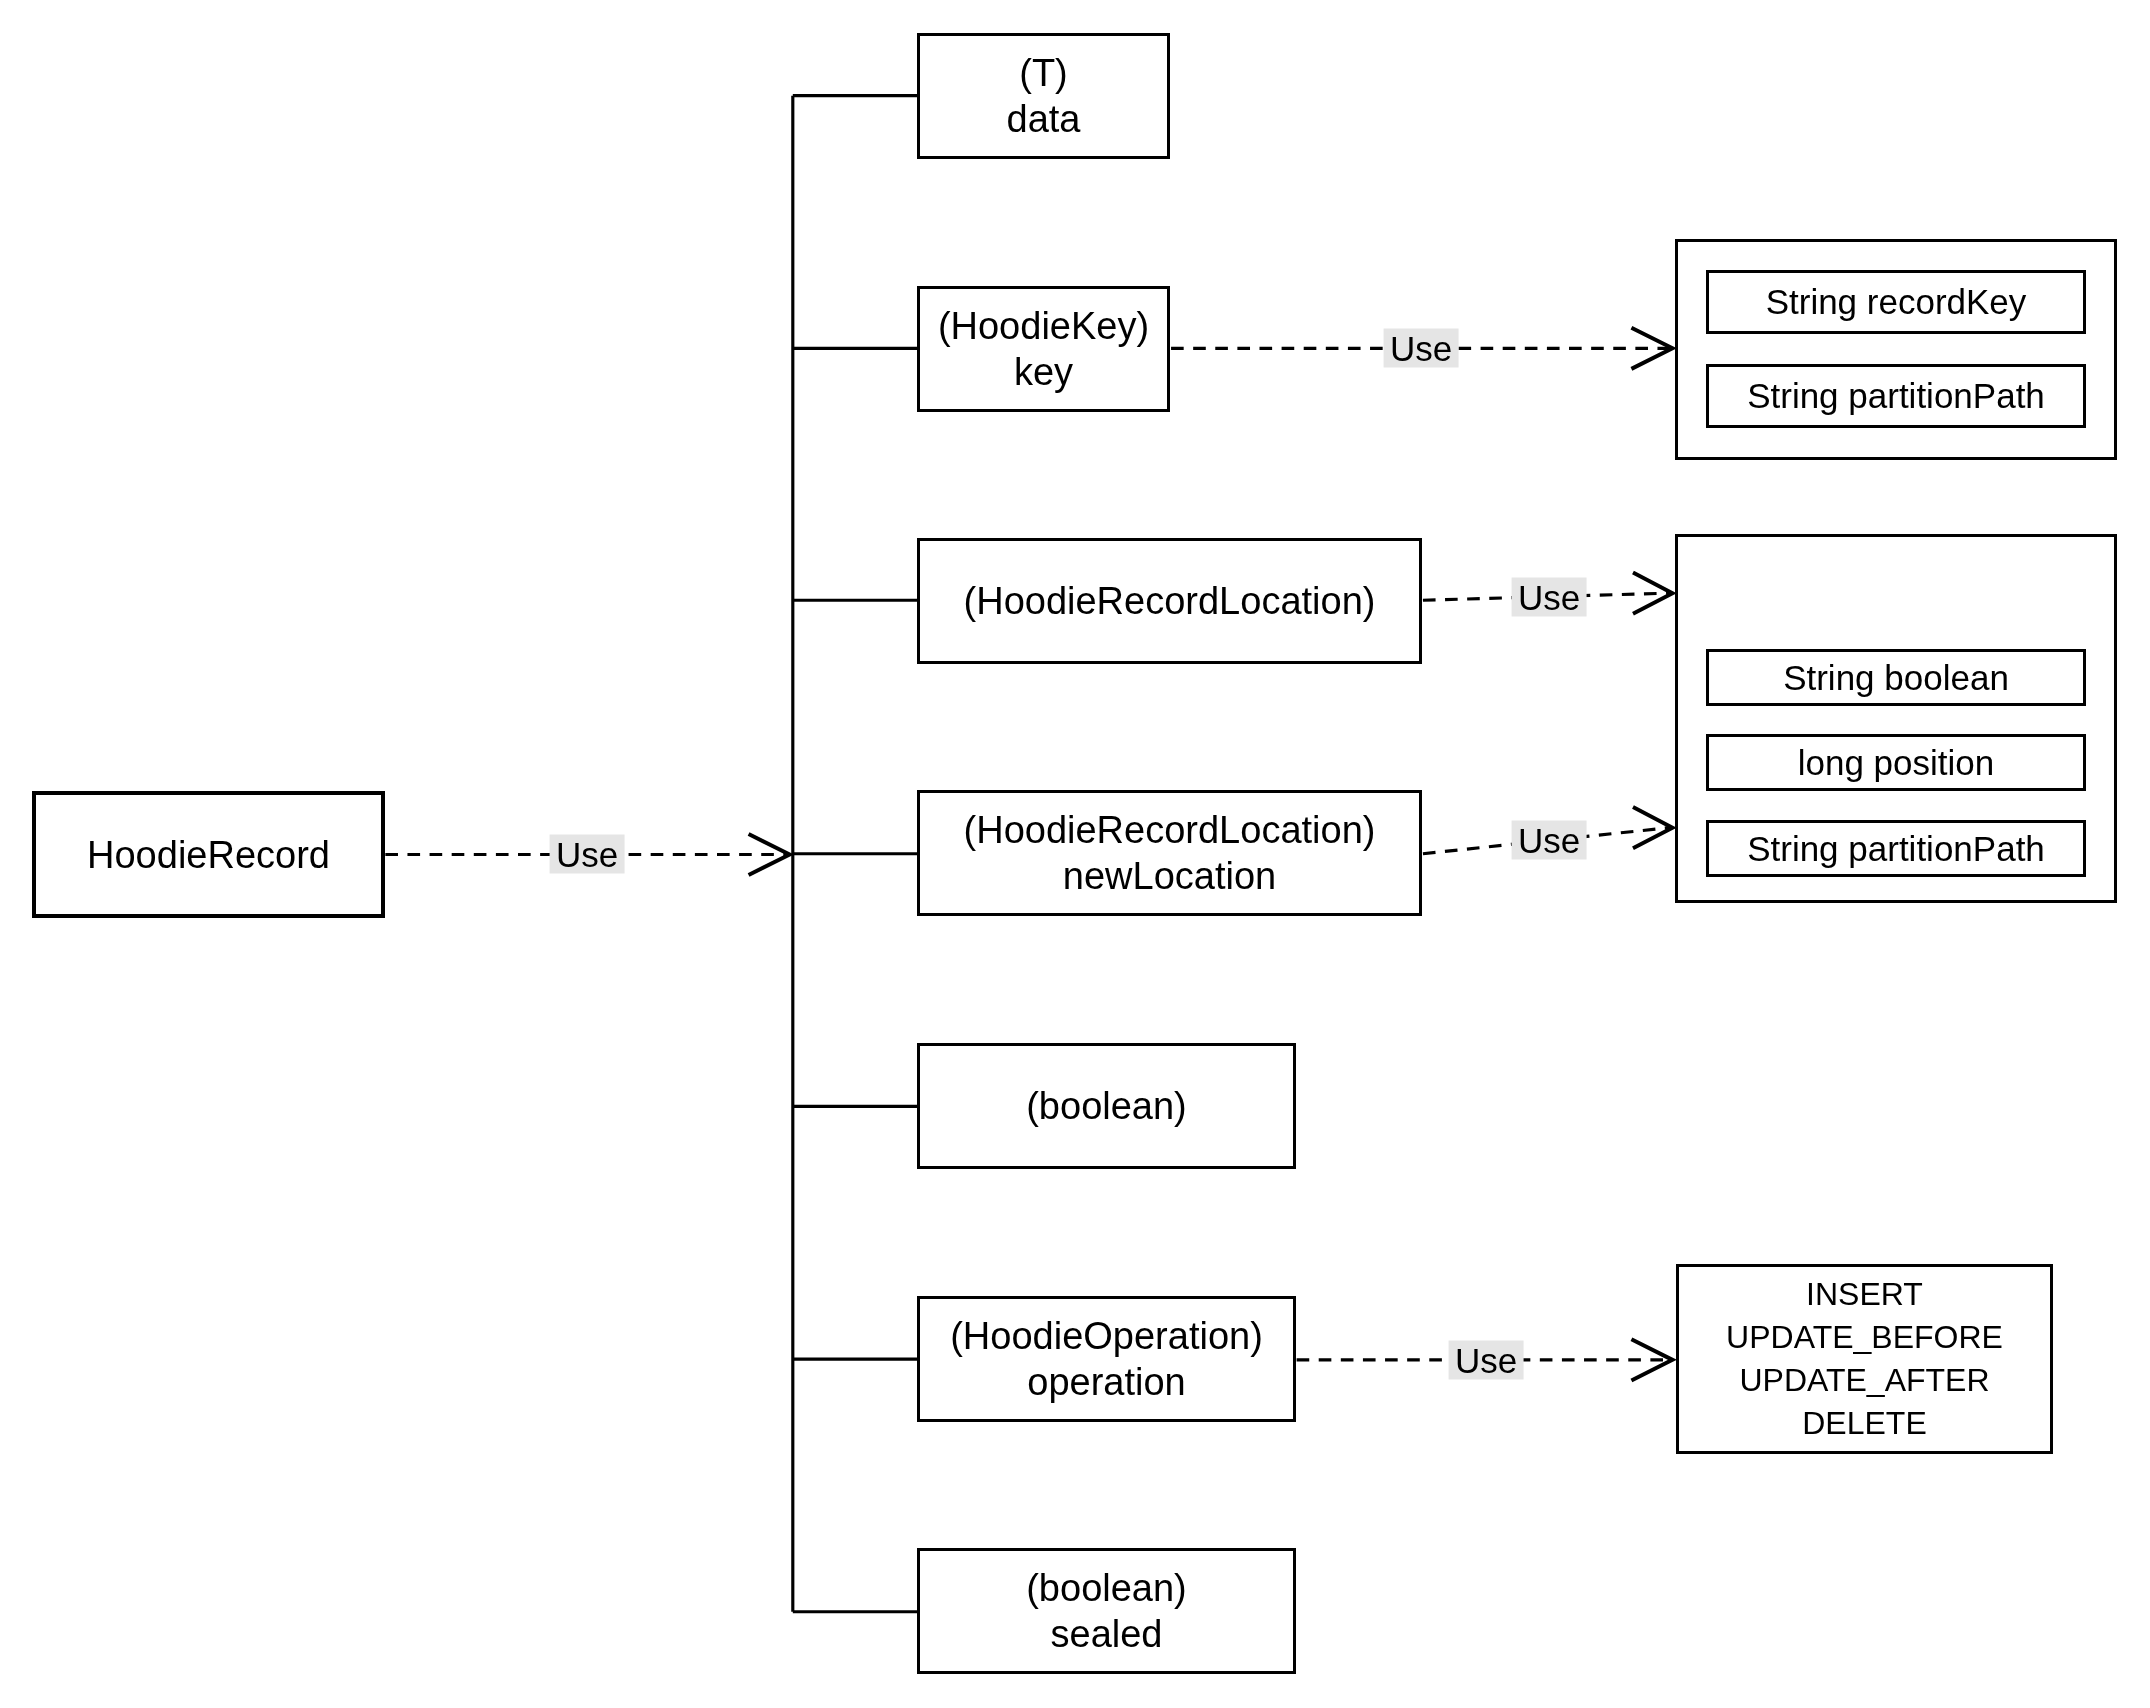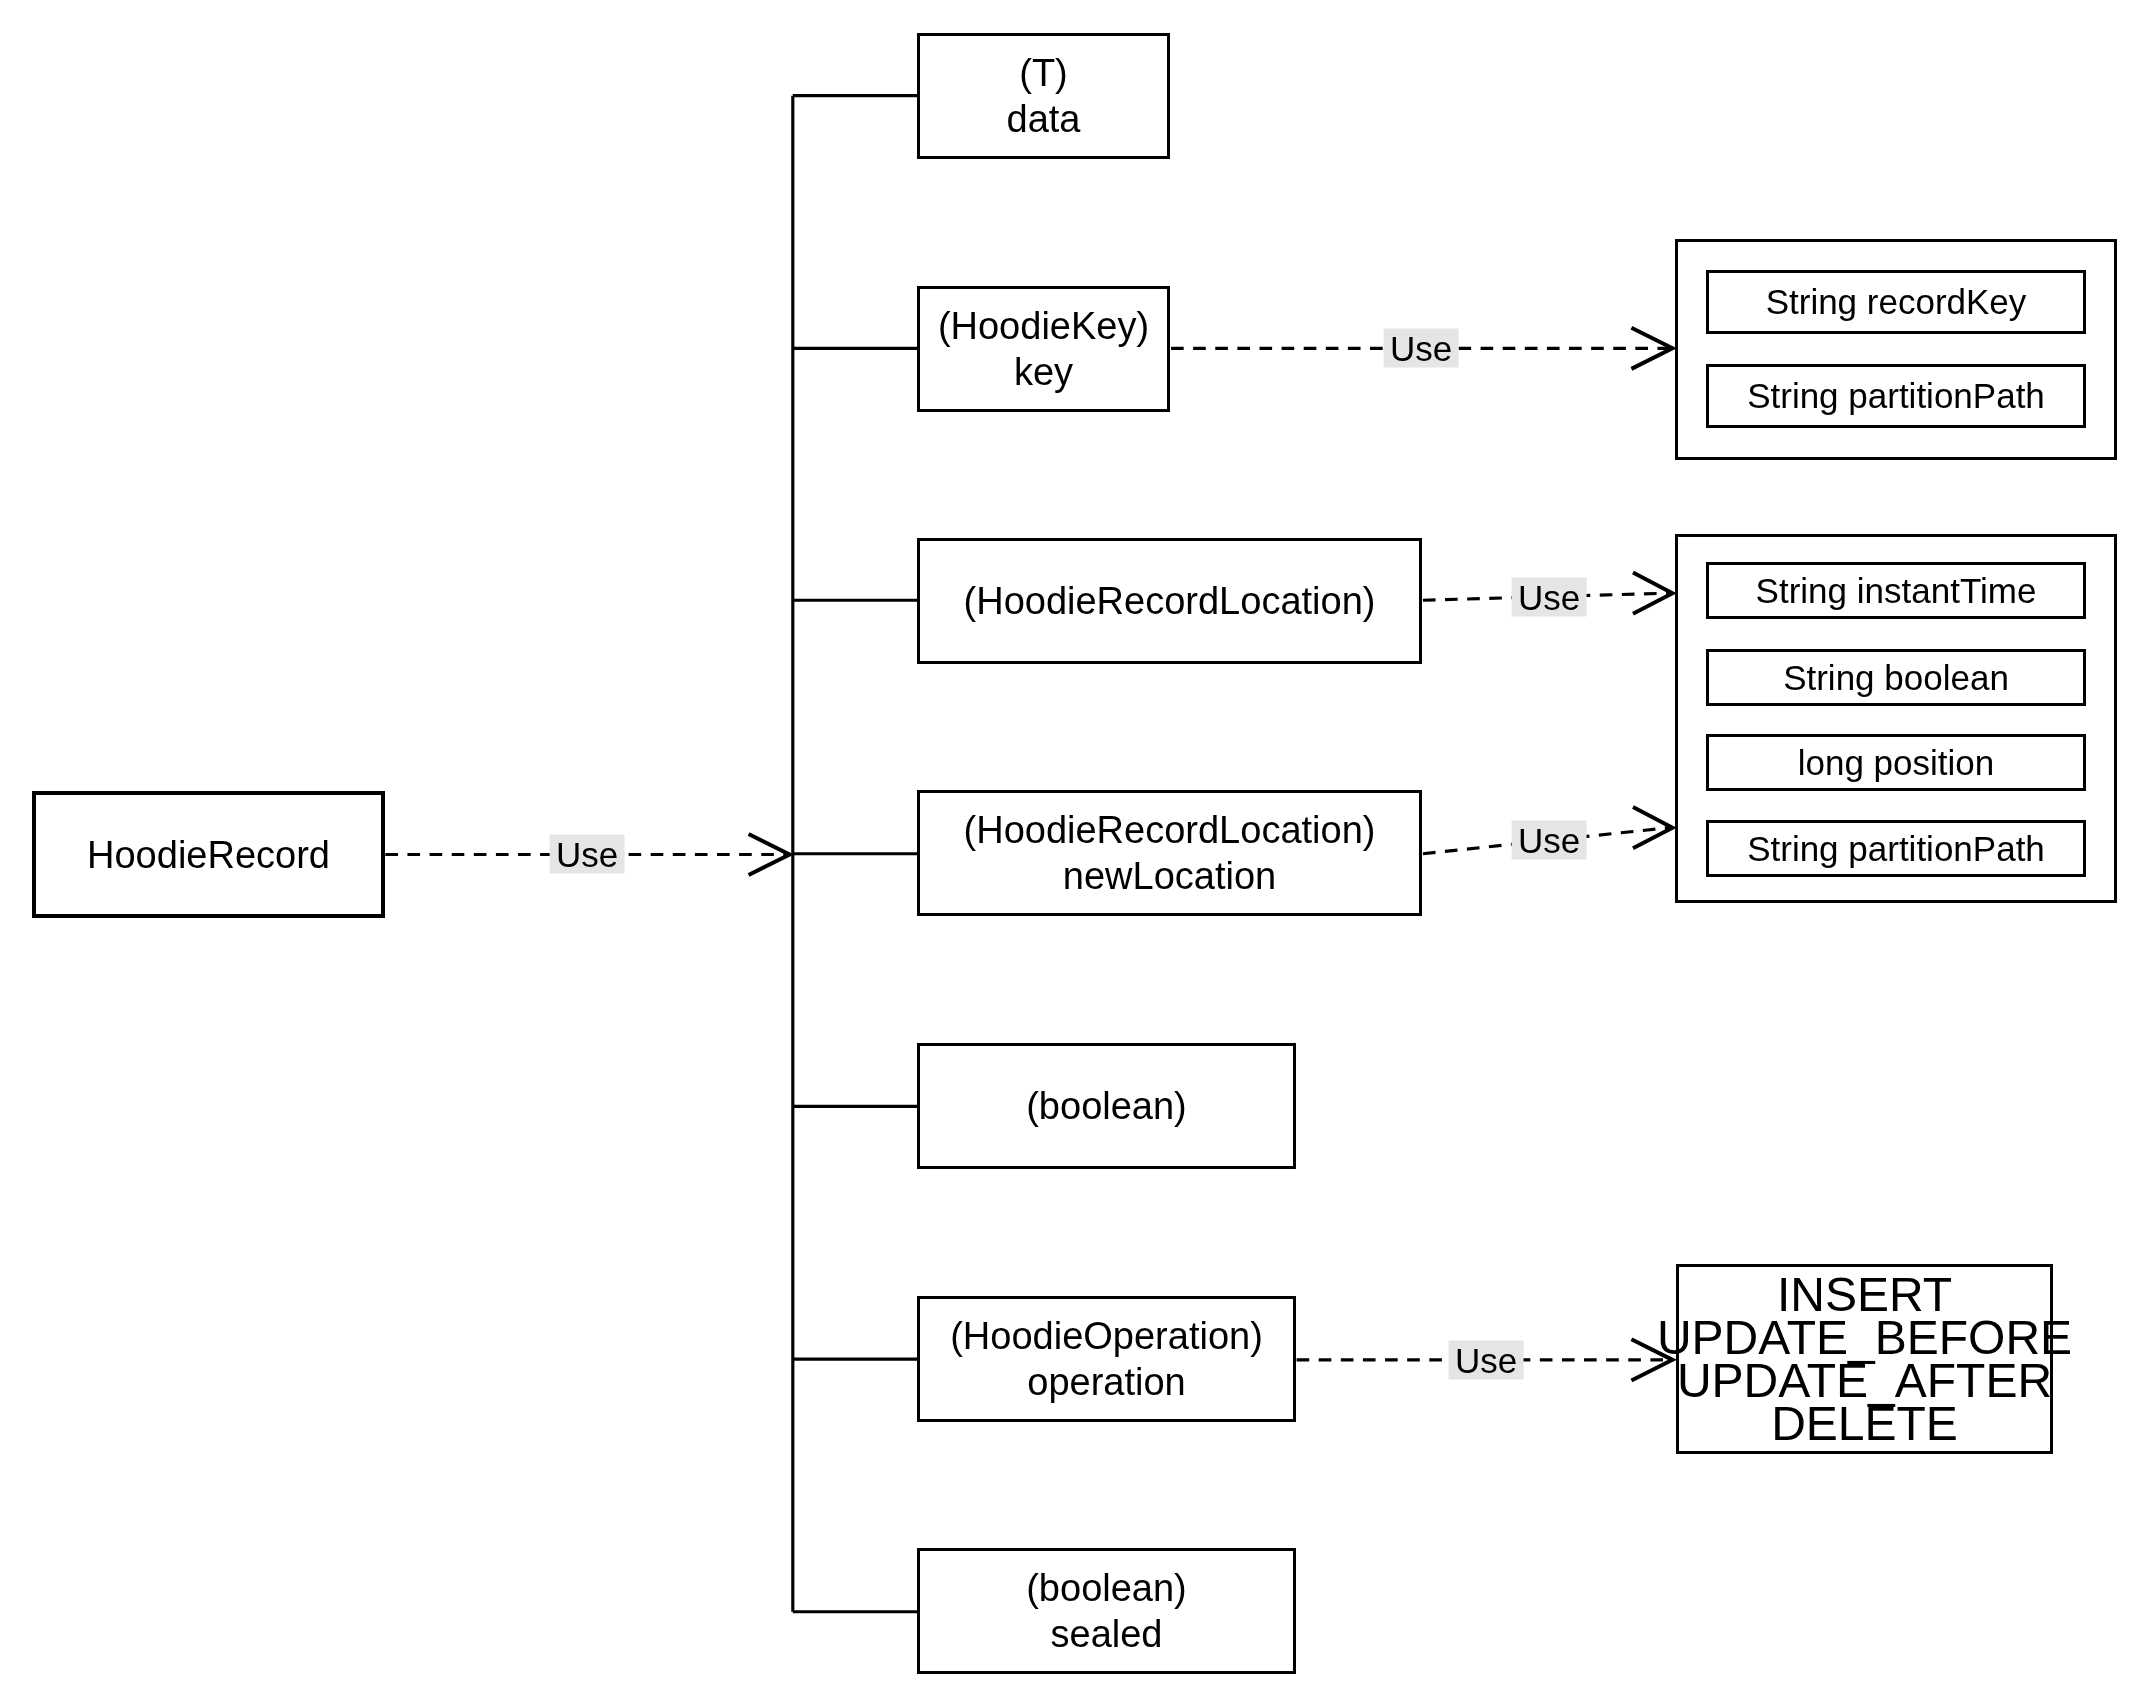--- a/index.html
+++ b/index.html
@@ -42,21 +42,21 @@
     line-height: 46px;
   }
   .group {
     display: block;
   }
   .member {
     font-size: 35px;
     line-height: 38px;
   }
   .enum-box {
-    font-size: 48px;
+    font-size: 32px;
     line-height: 43px;
   }
   .use-label {
     position: absolute;
     transform: translate(-50%, -50%);
     background: #e5e5e5;
     padding: 0 6.3px;
     font-size: 35px;
     line-height: 39px;
     white-space: nowrap;
@@ -150,23 +150,20 @@
   <div class="box group" style="left:1675px;top:239px;width:442px;height:221px">
     <div class="box member" style="left:28px;top:28px;width:380px;height:64px">
       <span>String recordKey</span>
     </div>
     <div class="box member" style="left:28px;top:122px;width:380px;height:64px">
       <span>String partitionPath</span>
     </div>
   </div>
 
   <div class="box group" style="left:1675px;top:534px;width:442px;height:369px">
-    <div class="box member" style="left:28px;top:25px;width:380px;height:57px">
-      <span>String instantTime</span>
-    </div>
     <div class="box member" style="left:28px;top:112px;width:380px;height:57px">
       <span>String boolean</span>
     </div>
     <div class="box member" style="left:28px;top:197px;width:380px;height:57px">
       <span>long position</span>
     </div>
     <div class="box member" style="left:28px;top:283px;width:380px;height:57px">
       <span>String partitionPath</span>
     </div>
   </div>

